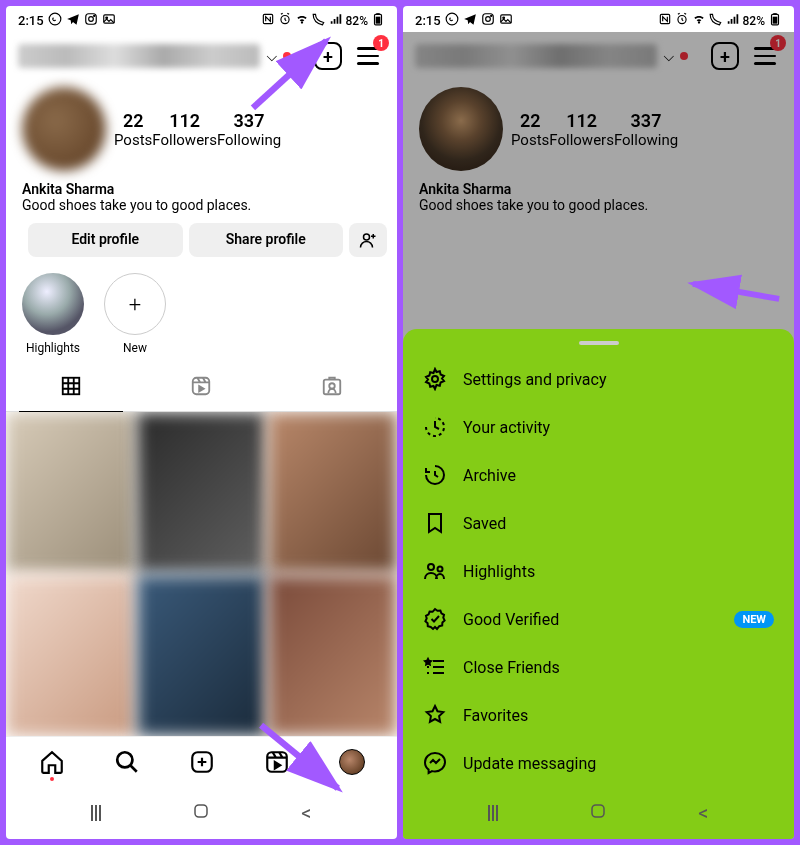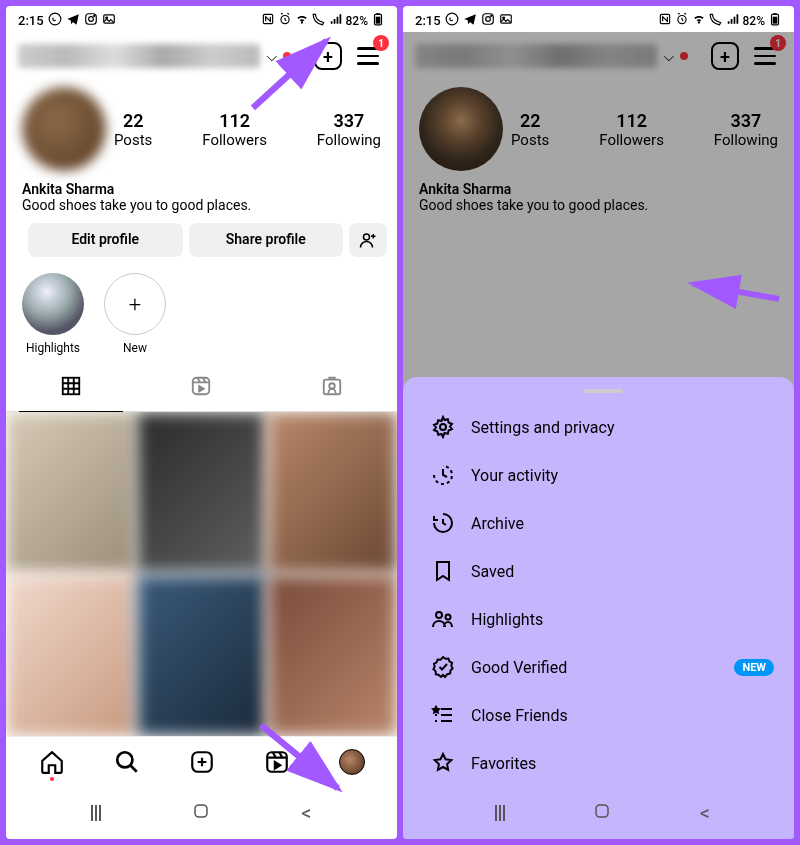--- a/index.html
+++ b/index.html
@@ -68,21 +68,21 @@
   }
   .profile-row { display: flex; align-items: center; padding: 6px 16px; gap: 8px; }
   .avatar-lg {
     width: 84px; height: 84px; border-radius: 50%;
     background: radial-gradient(circle at 40% 40%, #8a6a4a, #5a3a20);
   }
   .avatar-blur { filter: blur(6px); }
   .avatar-img {
     background: radial-gradient(circle at 50% 40%, #d4a574 0%, #8a6645 30%, #4a3a2a 60%, #2a1a10 100%);
   }
-  .stats { flex: 1; display: flex; justify-content: space-between; }
+  .stats { flex: 1; display: flex; justify-content: flex-start; }
   .stat { text-align: center; }
   .stat-num { font-size: 18px; font-weight: 600; }
   .stat-lbl { font-size: 15px; }
   .bio { padding: 4px 16px 10px 16px; }
   .name { font-weight: 600; font-size: 14px; }
   .bio-text { font-size: 14px; }
   .action-row { display: flex; gap: 6px; padding: 0 10px 12px 10px; margin-left: 12px; }
   .pill-btn {
     background: #efefef; border-radius: 8px; padding: 8px 10px;
     font-size: 14px; font-weight: 600; text-align: center;
@@ -135,22 +135,22 @@
   .sys-nav .bar3 { display: flex; gap: 2px; }
   .sys-nav .bar3 div { width: 2px; height: 16px; background: #555; }
   .sys-nav .back { font-size: 20px; }
 
   
   .dim {
     position: absolute; inset: 0; background: rgba(0,0,0,0.35);
   }
   .sheet {
     position: absolute; left: 0; right: 0; bottom: 0;
-    background: #c4b5fd; border-radius: 14px 14px 0 0;
-    padding: 8px 0 0 8px;
+    background: #84cc16; border-radius: 14px 14px 0 0;
+    padding: 8px 0 0 0;
   }
   .handle {
     width: 40px; height: 4px; background: #ccc; border-radius: 4px;
     margin: 4px auto 10px auto;
   }
   .menu-item {
     display: flex; align-items: center; gap: 16px;
     padding: 12px 20px; font-size: 16px;
   }
   .menu-item svg { width: 24px; height: 24px; }
@@ -533,20 +533,27 @@
           <path d="M5 4l.9 1.8 2 .3-1.4 1.4.3 2L5 8.6 3.2 9.5l.3-2L2 6.1l2-.3zM4 12h2M4 18h2" fill="#000"></path>
         </svg>
       <span>Close Friends</span>
     </div>
     <div class="menu-item">
       <svg viewBox="0 0 24 24" fill="none" stroke="#000" stroke-width="2">
           <path d="M12 3l2.5 5.3 5.8.8-4.2 4 1 5.7L12 16l-5.1 2.8 1-5.7-4.2-4 5.8-.8z"></path>
         </svg>
       <span>Favorites</span>
     </div>
+    <div class="menu-item">
+      <svg viewBox="0 0 24 24" fill="none" stroke="#000" stroke-width="2">
+          <path d="M12 2C6.5 2 2 6.2 2 11.4c0 2.9 1.4 5.5 3.6 7.2V22l3.4-1.9c1 .3 2 .4 3 .4 5.5 0 10-4.2 10-9.4S17.5 2 12 2z"></path>
+          <path d="M7 12l3-3 3 3 4-4"></path>
+        </svg>
+      <span>Update messaging</span>
+    </div>
 
     <div class="sys-nav">
       <div class="bar3">
           <div></div>
           <div></div>
           <div></div>
         </div>
       <div><svg width="18" height="18" viewBox="0 0 24 24" fill="none" stroke="#555" stroke-width="2">
             <rect x="4" y="4" width="16" height="16" rx="5"></rect>
           </svg></div>

